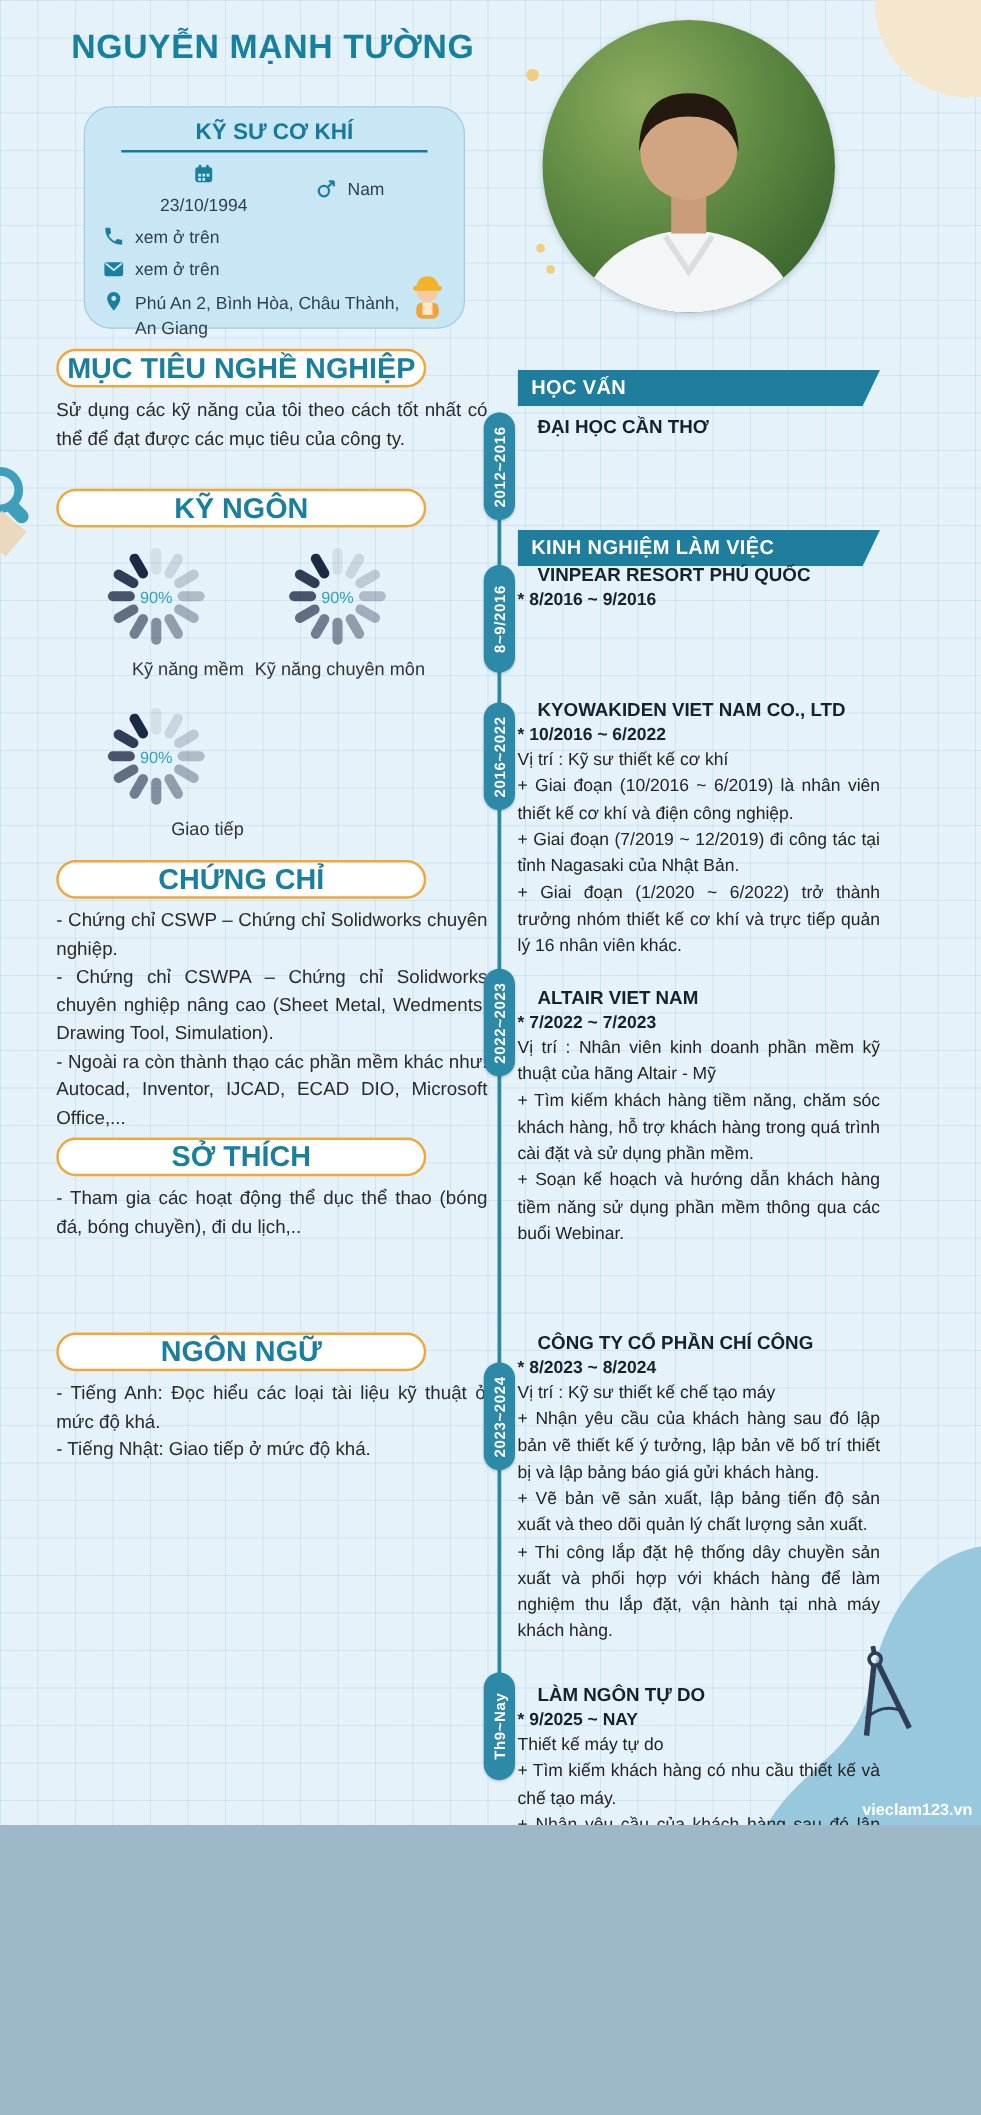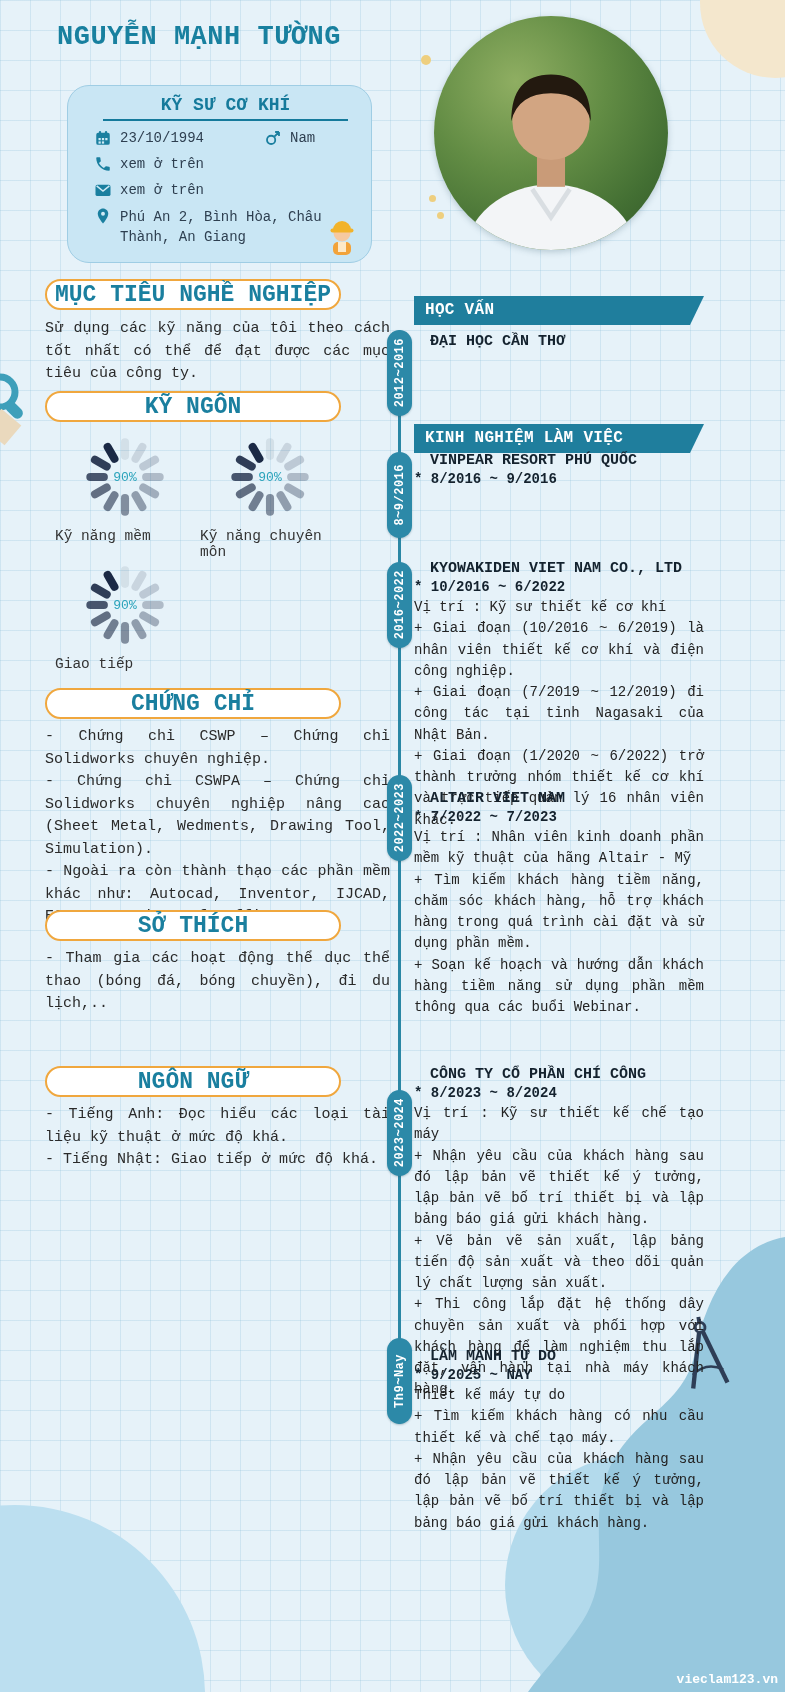--- a/index.html
+++ b/index.html
@@ -1,19 +1,19 @@
 <!DOCTYPE html>
 <html><head>
 <meta charset="utf-8">
 <style>
   * { margin:0; padding:0; box-sizing:border-box; }
   html,body { background:#9db8c6; }
   .page {
-    position:relative; width:785px; height:1692px; margin:0 auto;
-    font-family:Liberation Mono, monospace;
+    position:relative; width:785px; height:1460px; margin:0 auto;
+    font-family:Liberation Sans, sans-serif;
     background-color:#e6f2f9;
     background-image:
       linear-gradient(to right, rgba(145,193,219,.28) 1px, transparent 1px),
       linear-gradient(to bottom, rgba(145,193,219,.28) 1px, transparent 1px);
     background-size:30px 30px;
     overflow:hidden;
   }
   
   .blob-tr { position:absolute; left:700px; top:-72px; width:150px; height:150px; border-radius:50%; background:#f4e7cd; z-index:1; }
   .dot-s { position:absolute; border-radius:50%; background:#eecf7f; z-index:1; }
@@ -30,45 +30,45 @@
   }
   .photo {
     position:absolute; left:434px; top:16px; width:234px; height:234px; border-radius:50%; z-index:2;
     background:radial-gradient(circle at 35% 28%, #8fae62 0%, #628c44 40%, #436f33 72%, #305527 100%);
     overflow:hidden; box-shadow:0 2px 6px rgba(40,80,100,.25);
   }
   .photo svg { position:absolute; left:0; top:0; width:100%; height:100%; }
   
   .card {
     position:absolute; left:67px; top:85px; width:305px; height:178px; z-index:2;
-    background:#c9e6f4; border:1px solid #9fcde4; border-radius:22px; padding:9px 14px 6px 26px;
+    background:#c9e6f4; border:1px solid #9fcde4; border-radius:22px; padding:9px 14px 6px 14px;
   }
   .card-title { text-align:center; font-size:18px; font-weight:bold; color:#157a9b; }
   .card-underline { width:245px; height:2px; background:#157a9b; margin:4px auto 8px auto; }
   .card-row { display:flex; align-items:center; gap:8px; margin-bottom:8px; font-size:14px; color:#2e3f50; }
   .card-row.top { justify-content:flex-start; }
   .card-cell { display:flex; align-items:center; gap:8px; }
-  .card-cell.c1 { width:162px; }
+  .card-cell.c1 { width:162px;flex-direction:column; }
   .card-row.addr { align-items:flex-start; }
   .card-row.addr .val { width:225px; line-height:1.45; }
   .ic { width:18px; height:18px; flex:0 0 18px; }
   .worker { position:absolute; right:9px; bottom:4px; width:40px; height:42px; }
   
   .pill {
     position:absolute; left:45px; width:296px; height:31px; z-index:2;
     background:#ffffff; border:2px solid #f0a73e; border-radius:18px;
     display:flex; align-items:center; justify-content:center;
     color:#1a7f9f; font-weight:bold; font-size:23px;
   }
   .ltxt {
     position:absolute; left:45px; width:345px; z-index:2;
     font-size:15px; line-height:1.5; color:#2a2a2a; text-align:justify;
   }
   .pre { white-space:pre-line; }
-  .skill { position:absolute; width:140px; text-align:left; z-index:2; }
+  .skill { position:absolute; width:140px; text-align:right; z-index:2; }
   .spinner { position:relative; width:90px; height:90px; margin:0 auto; }
   .spinner svg { width:100%; height:100%; }
   .spinner .pct {
     position:absolute; inset:0; display:flex; align-items:center; justify-content:center;
     font-size:13px; color:#2aa3bb;
   }
   .skill .lbl { margin-top:6px; font-size:14.5px; color:#333; }
   
   .banner {
     position:absolute; left:414px; width:290px; height:29px; z-index:2;
@@ -340,21 +340,21 @@
   <div class="rblock" style="top:1066px;">
     <div class="company">CÔNG TY CỔ PHẦN CHÍ CÔNG</div>
     <div class="period">* 8/2023 ~ 8/2024</div>
     <div class="rbody pre">Vị trí : Kỹ sư thiết kế chế tạo máy
 + Nhận yêu cầu của khách hàng sau đó lập bản vẽ thiết kế ý tưởng, lập bản vẽ bố trí thiết bị và lập bảng báo giá gửi khách hàng.
 + Vẽ bản vẽ sản xuất, lập bảng tiến độ sản xuất và theo dõi quản lý chất lượng sản xuất.
 + Thi công lắp đặt hệ thống dây chuyền sản xuất và phối hợp với khách hàng để làm nghiệm thu lắp đặt, vận hành tại nhà máy khách hàng.</div>
   </div>
 
   <div class="rblock" style="top:1348px;">
-    <div class="company">LÀM MẠNH TỰ DO</div>
+    <div class="company">LÀM NGÔN TỰ DO</div>
     <div class="period">* 9/2025 ~ NAY</div>
     <div class="rbody pre">Thiết kế máy tự do
 + Tìm kiếm khách hàng có nhu cầu thiết kế và chế tạo máy.
 + Nhận yêu cầu của khách hàng sau đó lập bản vẽ thiết kế ý tưởng, lập bản vẽ bố trí thiết bị và lập bảng báo giá gửi khách hàng.</div>
   </div>
 
   <div class="watermark">vieclam123.vn</div>
 
 </div>
 

